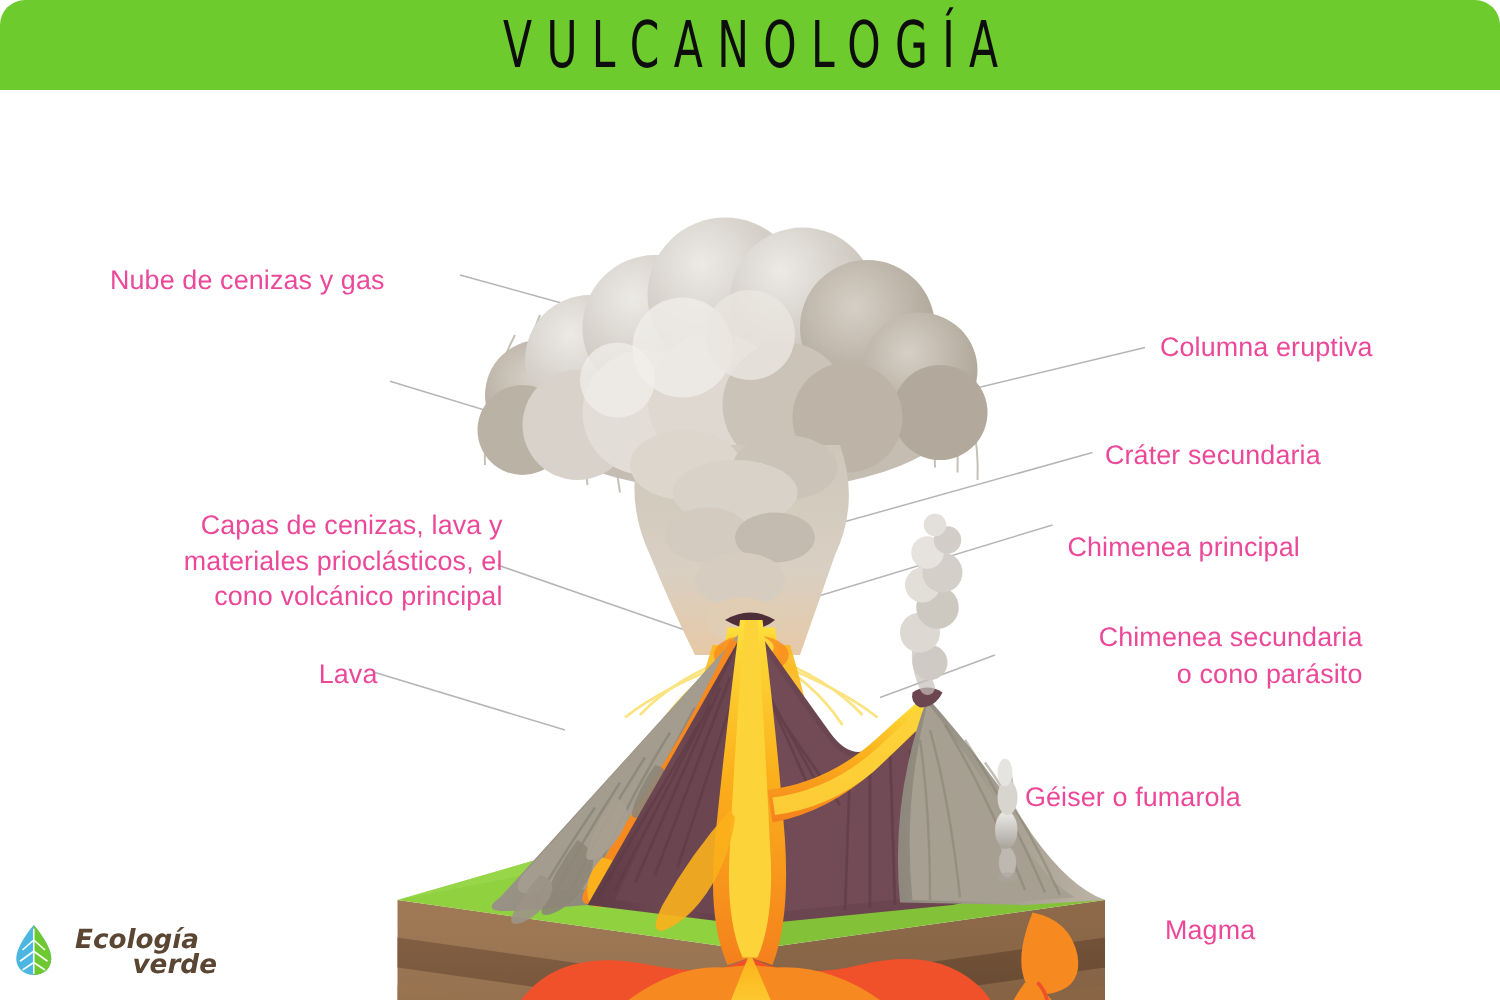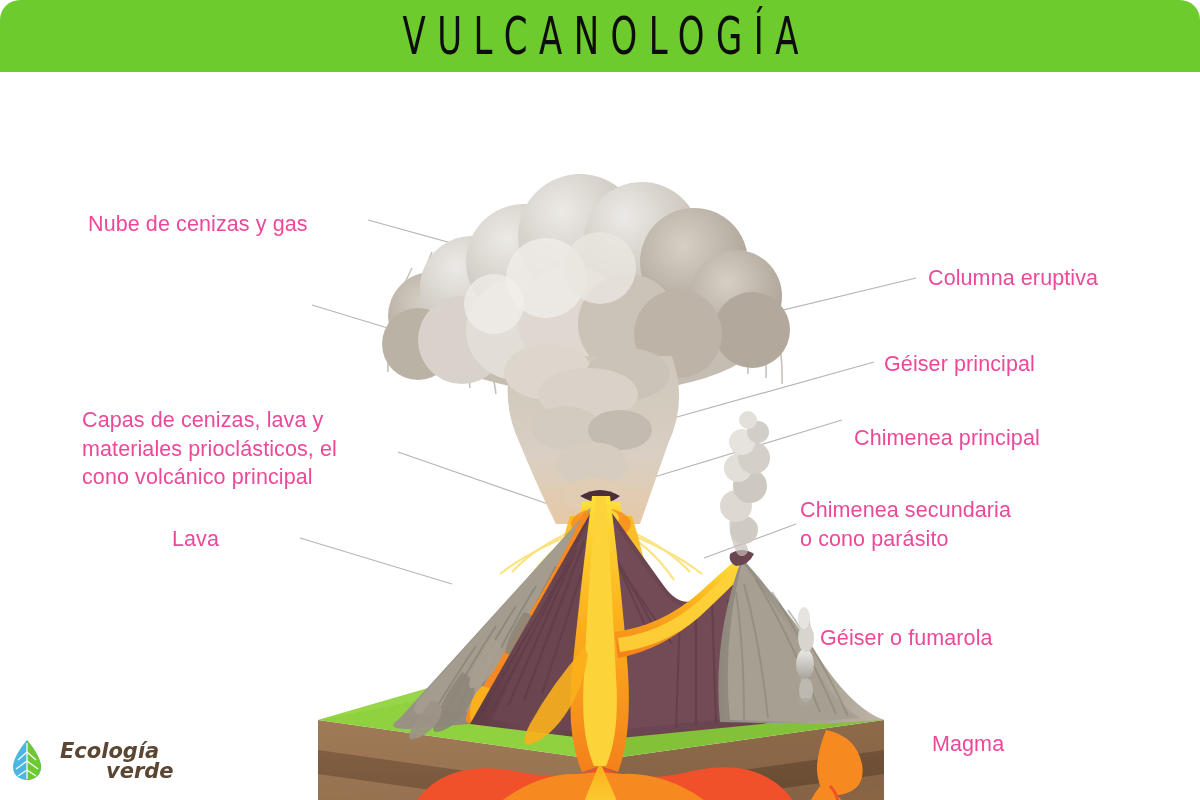--- a/index.html
+++ b/index.html
@@ -40,21 +40,21 @@
   .label{
     position:absolute;
     color:#ec4899;
     font-size:21.5px;
     line-height:1.33;
     letter-spacing:.1px;
     white-space:pre-line;
     font-family:"Liberation Sans","DejaVu Sans",sans-serif;
   }
   .label.l{text-align:left;}
-  .label.c{text-align:left;}
+  .label.c{text-align:right;}
 
   
   #logo{
     position:absolute;left:12px;top:738px;
     display:flex;align-items:center;gap:18px;
   }
   #logo-mark{width:30px;height:42px;display:block;}
   #logo-word{display:block;}
 </style>
 </head>
@@ -360,21 +360,21 @@
 
 
     <div class="label c" style="left:82px;top:334px;width:320px;">Capas de cenizas, lava y
 materiales prioclásticos, el
 cono volcánico principal</div>
 
     <div class="label c" style="left:172px;top:453px;width:130px;">Lava</div>
 
     <div class="label l" style="left:928px;top:192px;">Columna eruptiva</div>
 
-    <div class="label l" style="left:884px;top:278px;">Géiser principal</div>
+    <div class="label l" style="left:884px;top:278px;">Cráter secundaria</div>
 
     <div class="label l" style="left:854px;top:352px;">Chimenea principal</div>
 
     <div class="label c" style="left:800px;top:424px;width:290px;">Chimenea secundaria
 o cono parásito</div>
 
     <div class="label l" style="left:820px;top:552px;">Géiser o fumarola</div>
 
     <div class="label l" style="left:884px;top:658px;margin-left:48px;">Magma</div>
 

